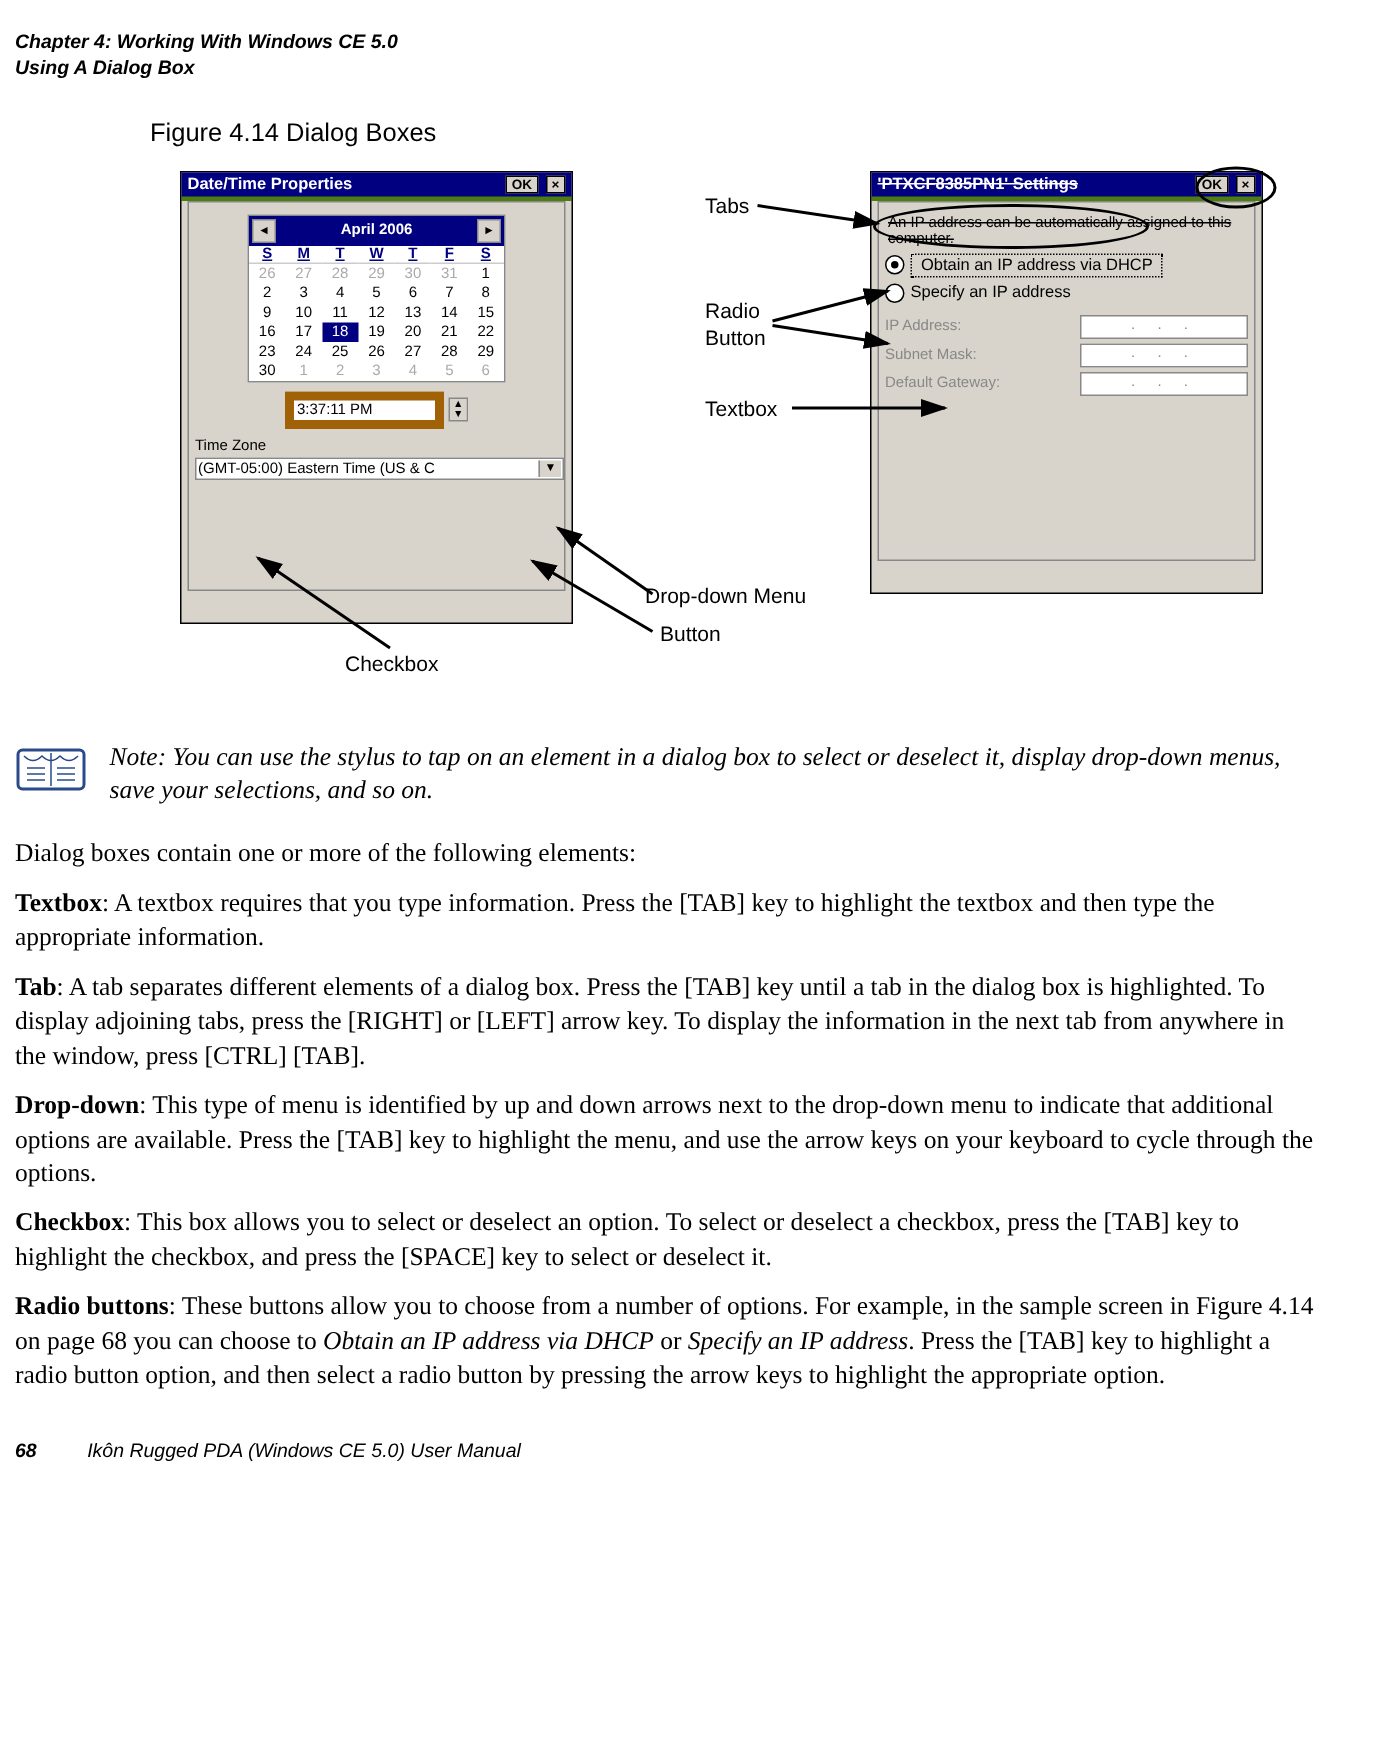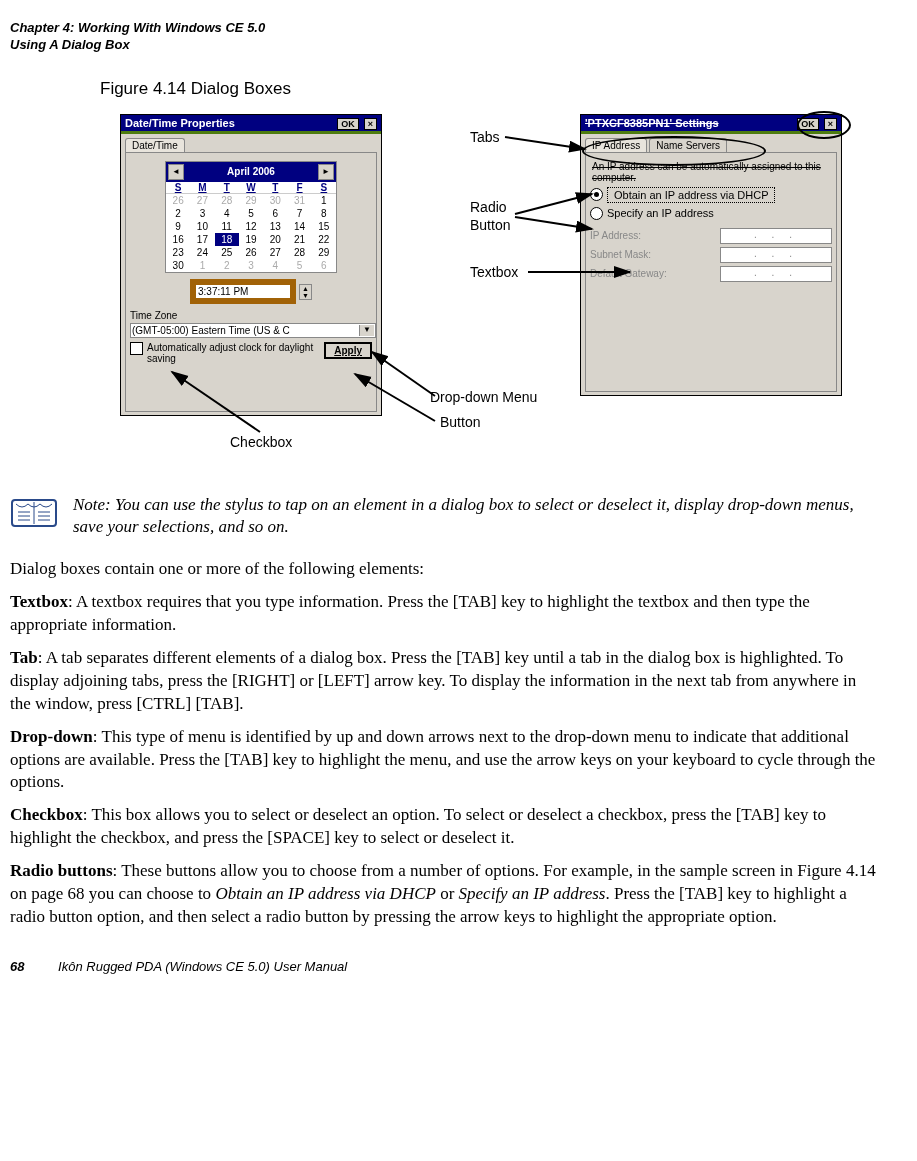--- a/index.html
+++ b/index.html
@@ -256,23 +256,20 @@
 
   <div class="fig-area">
 
     <div class="screenshot shot-left">
       <div class="titlebar">
         <span>Date/Time Properties</span>
         <span>
           <span class="btn">OK</span>
           <span class="btn">×</span>
         </span>
-      </div>
-      <div class="tabrow">
-        <div class="tab active">Date/Time</div>
       </div>
       <div class="inner">
         <div class="calendar">
           <div class="cal-head">
             <span class="cal-arrow">◄</span>
             <span>April 2006</span>
             <span class="cal-arrow">►</span>
           </div>
           <div class="cal-grid" id="cal-grid">
               <div class="dow">S</div>
@@ -328,39 +325,30 @@
         </div>
         <div class="timebox">
           <input value="3:37:11 PM" style="">
           <span class="spin"><div>▲</div><div>▼</div></span>
         </div>
         <div class="section-label">Time Zone</div>
         <div class="dropdown">
           <span>(GMT-05:00) Eastern Time (US &amp; C</span>
           <span class="dd-arrow">▼</span>
         </div>
-        <div class="checkline">
-          <div class="checkbox"></div>
-          <span style="flex:1;">Automatically adjust clock for daylight saving</span>
-          <span class="apply-btn">Apply</span>
-        </div>
       </div>
     </div>
 
     <div class="screenshot shot-right">
       <div class="titlebar">
         <span style="text-decoration:line-through;">'PTXCF8385PN1' Settings</span>
         <span>
           <span class="btn">OK</span>
           <span class="btn">×</span>
         </span>
-      </div>
-      <div class="tabrow">
-        <div class="tab active">IP Address</div>
-        <div class="tab">Name Servers</div>
       </div>
       <div class="inner">
         <div class="ip-line" style="text-decoration:line-through;">An IP address can be automatically assigned to this computer.</div>
         <div class="radio-row">
           <div class="radio sel"></div>
           <span class="dotted-box">Obtain an IP address via DHCP</span>
         </div>
         <div class="radio-row">
           <div class="radio"></div>
           <span>Specify an IP address</span>

